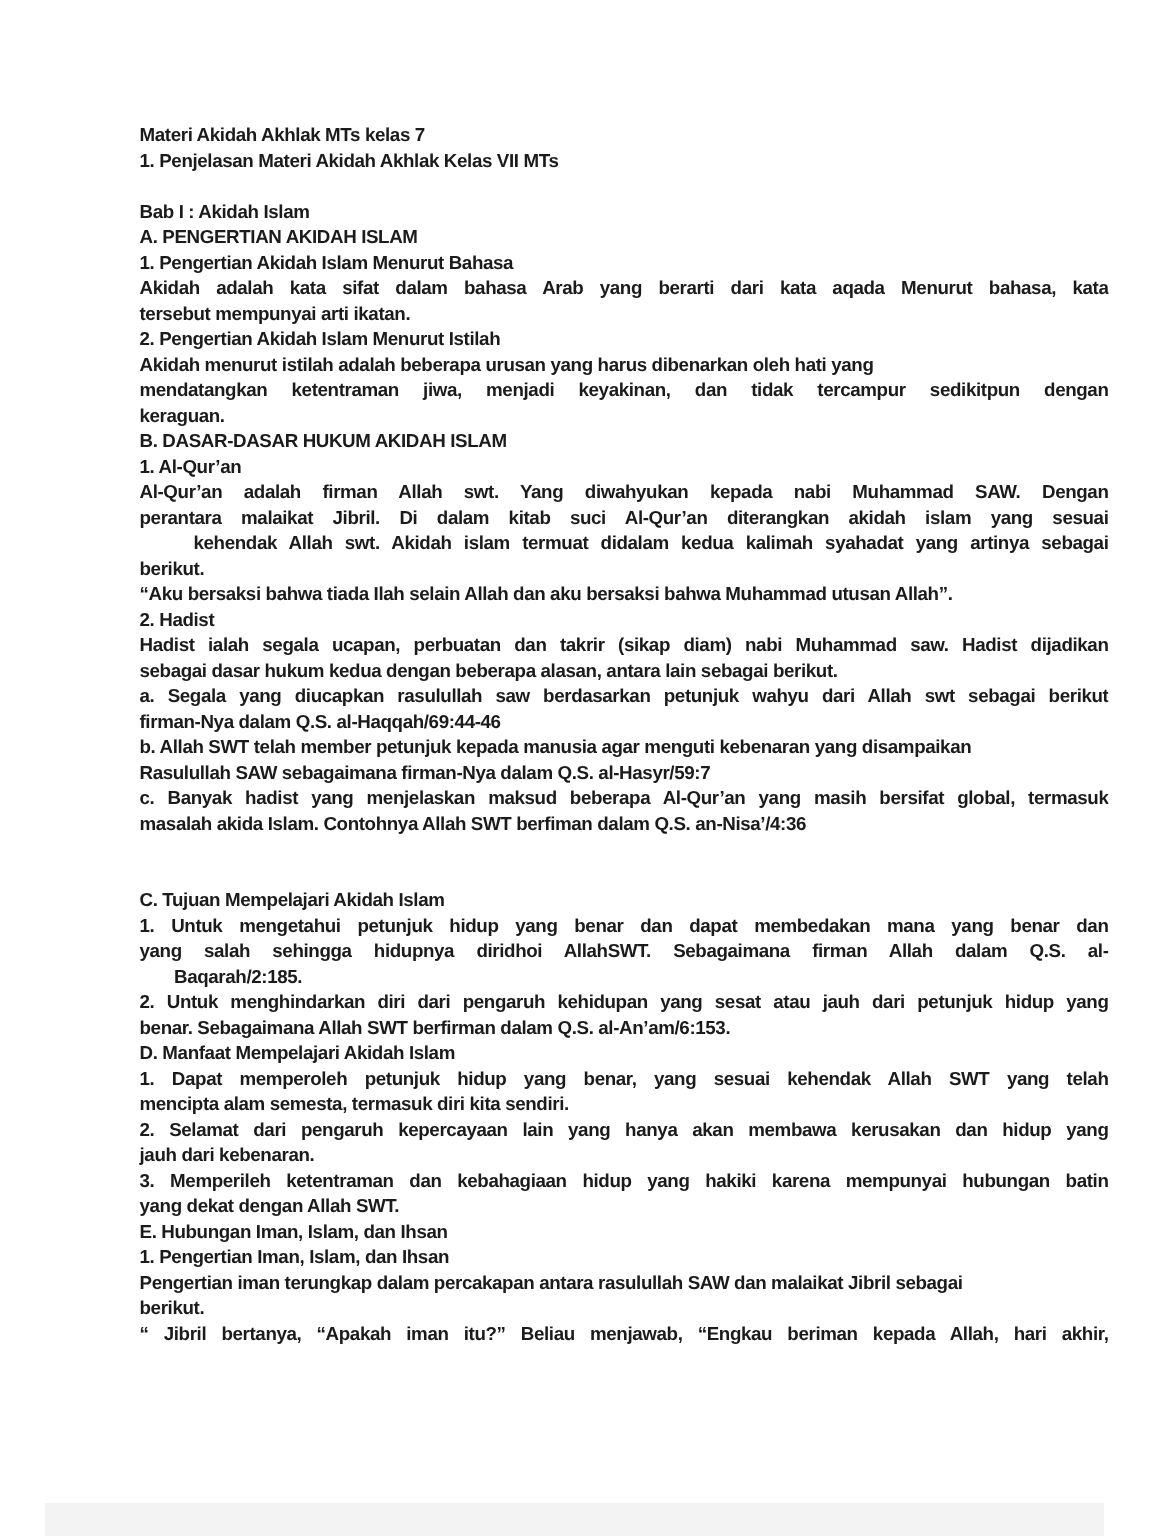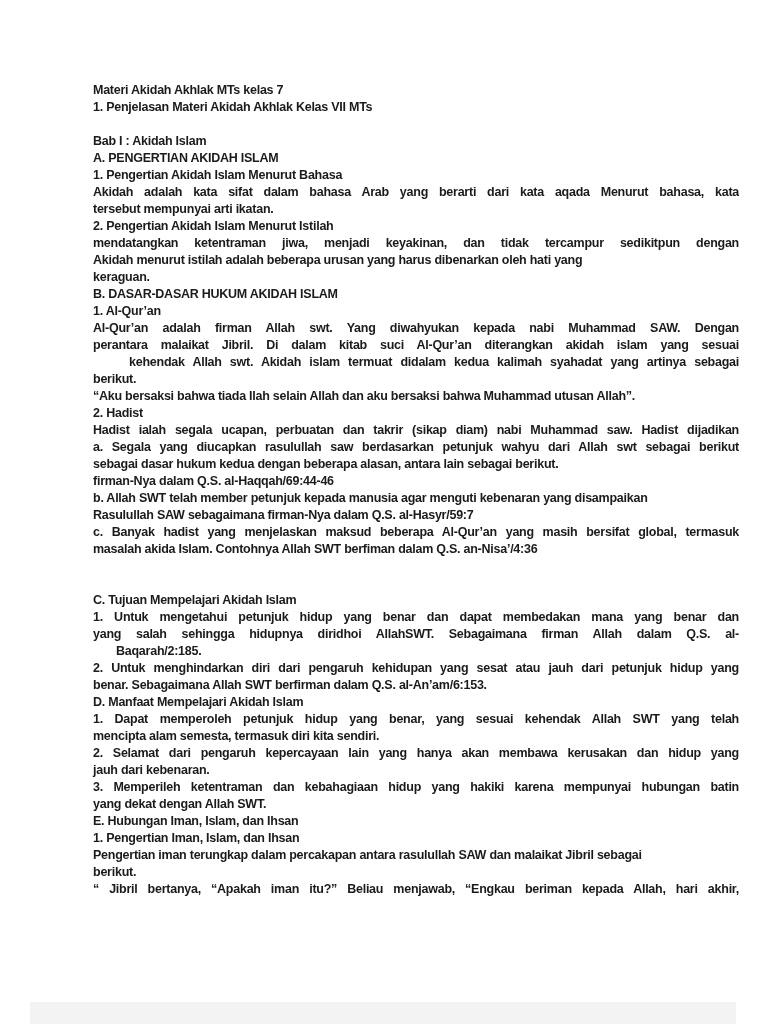--- a/index.html
+++ b/index.html
@@ -55,34 +55,34 @@
   <div class="content" id="doc-content">
       <div class="line" style="color: rgb(27, 27, 27);">Materi Akidah Akhlak MTs kelas 7</div>
       <div class="line" style="color: rgb(27, 27, 27);">1. Penjelasan Materi Akidah Akhlak Kelas VII MTs</div>
       <div class="line" style="color: rgb(27, 27, 27);"></div>
       <div class="line" style="color: rgb(27, 27, 27);">Bab I : Akidah Islam</div>
       <div class="line" style="color: rgb(27, 27, 27);">A. PENGERTIAN AKIDAH ISLAM</div>
       <div class="line" style="color: rgb(27, 27, 27);">1. Pengertian Akidah Islam Menurut Bahasa</div>
       <div class="line j" style="color: rgb(27, 27, 27);">Akidah adalah kata sifat dalam bahasa Arab yang berarti dari kata aqada Menurut bahasa, kata</div>
       <div class="line" style="color: rgb(27, 27, 27);">tersebut mempunyai arti ikatan.</div>
       <div class="line" style="color: rgb(27, 27, 27);">2. Pengertian Akidah Islam Menurut Istilah</div>
+      <div class="line" style="color: rgb(27, 27, 27);">Akidah menurut istilah adalah beberapa urusan yang harus dibenarkan oleh hati yang</div>
       <div class="line j" style="color: rgb(27, 27, 27);">mendatangkan ketentraman jiwa, menjadi keyakinan, dan tidak tercampur sedikitpun dengan</div>
-      <div class="line" style="color: rgb(27, 27, 27);">Akidah menurut istilah adalah beberapa urusan yang harus dibenarkan oleh hati yang</div>
       <div class="line" style="color: rgb(27, 27, 27);">keraguan.</div>
       <div class="line" style="color: rgb(27, 27, 27);">B. DASAR-DASAR HUKUM AKIDAH ISLAM</div>
       <div class="line" style="color: rgb(27, 27, 27);">1. Al-Qur’an</div>
       <div class="line j" style="color: rgb(27, 27, 27);">Al-Qur’an adalah firman Allah swt. Yang diwahyukan kepada nabi Muhammad SAW. Dengan</div>
       <div class="line j" style="color: rgb(27, 27, 27);">perantara malaikat Jibril. Di dalam kitab suci Al-Qur’an diterangkan akidah islam yang sesuai</div>
       <div class="line j" style="color: rgb(27, 27, 27); padding-left: 36px;">kehendak Allah swt. Akidah islam termuat didalam kedua kalimah syahadat yang artinya sebagai</div>
       <div class="line" style="color: rgb(27, 27, 27);">berikut.</div>
       <div class="line" style="color: rgb(27, 27, 27);">“Aku bersaksi bahwa tiada Ilah selain Allah dan aku bersaksi bahwa Muhammad utusan Allah”.</div>
       <div class="line" style="color: rgb(27, 27, 27);">2. Hadist</div>
       <div class="line j" style="color: rgb(27, 27, 27);">Hadist ialah segala ucapan, perbuatan dan takrir (sikap diam) nabi Muhammad saw. Hadist dijadikan</div>
+      <div class="line" style="color: rgb(27, 27, 27);">sebagai dasar hukum kedua dengan beberapa alasan, antara lain sebagai berikut.</div>
       <div class="line j" style="color: rgb(27, 27, 27);">a. Segala yang diucapkan rasulullah saw berdasarkan petunjuk wahyu dari Allah swt sebagai berikut</div>
-      <div class="line" style="color: rgb(27, 27, 27);">sebagai dasar hukum kedua dengan beberapa alasan, antara lain sebagai berikut.</div>
       <div class="line" style="color: rgb(27, 27, 27);">firman-Nya dalam Q.S. al-Haqqah/69:44-46</div>
       <div class="line" style="color: rgb(27, 27, 27);">b. Allah SWT telah member petunjuk kepada manusia agar menguti kebenaran yang disampaikan</div>
       <div class="line" style="color: rgb(27, 27, 27);">Rasulullah SAW sebagaimana firman-Nya dalam Q.S. al-Hasyr/59:7</div>
       <div class="line j" style="color: rgb(27, 27, 27);">c. Banyak hadist yang menjelaskan maksud beberapa Al-Qur’an yang masih bersifat global, termasuk</div>
       <div class="line" style="color: rgb(27, 27, 27);">masalah akida Islam. Contohnya Allah SWT berfiman dalam Q.S. an-Nisa’/4:36</div>
       <div class="line" style="color: rgb(27, 27, 27);"></div>
       <div class="line" style="color: rgb(27, 27, 27);"></div>
       <div class="line" style="color: rgb(27, 27, 27);">C. Tujuan Mempelajari Akidah Islam</div>
       <div class="line j" style="color: rgb(27, 27, 27);">1. Untuk mengetahui petunjuk hidup yang benar dan dapat membedakan mana yang benar dan</div>
       <div class="line j" style="color: rgb(27, 27, 27);">yang salah sehingga hidupnya diridhoi AllahSWT. Sebagaimana firman Allah dalam Q.S. al-</div>

